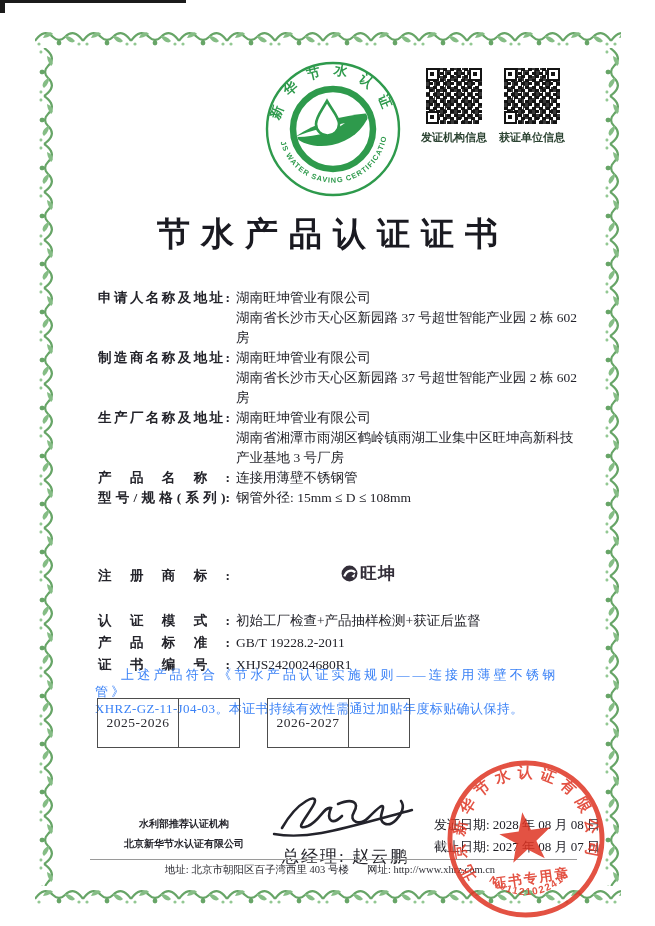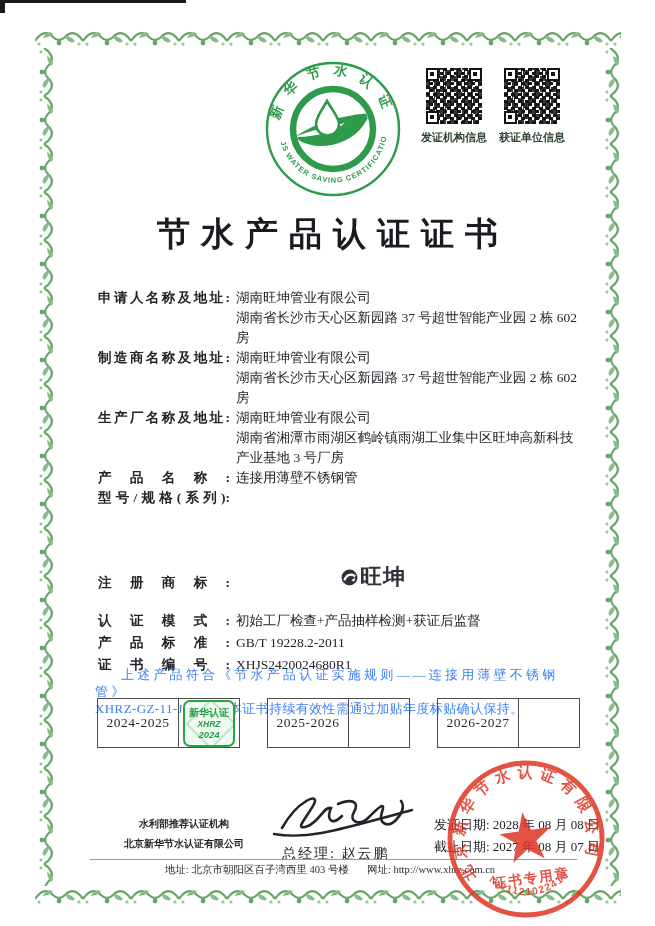--- a/index.html
+++ b/index.html
@@ -33,21 +33,21 @@
   
   .fields{position:absolute;left:98px;top:288px;width:480px;font-size:13.5px;line-height:20px;}
   .frow{display:flex;align-items:flex-start;}
   .f-label{flex:0 0 132px;width:132px;text-align:justify;text-align-last:justify;
       font-weight:bold;color:#23232a;margin-right:6px;}
   .f-val{flex:1;color:#23232a;}
   .trademark{position:absolute;left:98px;top:562px;width:480px;font-size:13.5px;display:flex;align-items:flex-end;gap:47px;}
   .brand{display:flex;align-items:center;margin-left:58px;}
   .brand-icon{width:17px;height:17px;margin-right:2px;}
   .brand-name{font-family:"Liberation Sans","DejaVu Sans",sans-serif;font-weight:bold;
-      font-size:22px;color:#332e39;letter-spacing:1px;}
+      font-size:17px;color:#332e39;letter-spacing:1px;}
   .certfields{position:absolute;left:98px;top:610px;width:480px;font-size:13.5px;line-height:22px;}
   
   .statement{position:absolute;left:95px;top:666px;width:484px;font-size:13px;color:#3b82f6;}
   .st1{letter-spacing:3.2px;text-indent:26px;line-height:17px;}
   .st2{line-height:17px;letter-spacing:0.4px;}
   
   .boxes{position:absolute;left:97px;top:698px;height:50px;display:flex;}
   .ybox{width:143px;height:50px;border:1.5px solid #4d4d4d;box-sizing:border-box;display:flex;}
   .ybox + .ybox{margin-left:27px;}
   .ycell{flex:0 0 80px;display:flex;align-items:center;justify-content:center;
@@ -60,21 +60,21 @@
   .stk1{font-size:10px;font-weight:bold;color:#1f9e43;line-height:12px;z-index:1;
       font-family:"Liberation Sans",sans-serif;}
   .stk2{font-size:8.5px;font-weight:bold;font-style:italic;color:#27a44a;line-height:10px;z-index:1;
       font-family:"Liberation Sans",sans-serif;}
   .stk3{font-size:9.5px;font-weight:bold;font-style:italic;color:#1f9e43;line-height:11px;z-index:1;
       font-family:"Liberation Sans",sans-serif;}
   
   .org{position:absolute;left:104px;top:814px;width:160px;text-align:center;
       font-size:10px;font-weight:bold;line-height:20px;color:#23232a;}
   .signature{position:absolute;left:268px;top:788px;width:152px;height:60px;}
-  .signer{position:absolute;left:282px;top:845px;font-size:14px;letter-spacing:2px;color:#23232a;}
+  .signer{position:absolute;left:282px;top:845px;font-size:17px;letter-spacing:2px;color:#23232a;}
   .dates{position:absolute;left:434px;top:814px;font-size:13px;line-height:22px;color:#1d1d24;z-index:1;}
   .rule{position:absolute;left:90px;top:859px;width:487px;border-top:1px solid #9a9a9a;}
   .footerline{position:absolute;left:70px;top:863px;width:520px;text-align:center;
       font-size:10.5px;color:#2c2c33;z-index:1;}
   .footerline .gap{display:inline-block;width:18px;}
   
   .stamp{position:absolute;left:441px;top:754px;width:170px;height:170px;z-index:3;
       opacity:.85;transform:rotate(-8deg);}
 </style>
 </head>
@@ -191,20 +191,21 @@
         <span style="display:block">湖南省湘潭市雨湖区鹤岭镇雨湖工业集中区旺坤高新科技</span>
         <span style="display:block">产业基地 3 号厂房</span>
       </span>
     </div>
     <div class="frow">
       <span class="f-label">产品名称:</span>
       <span class="f-val">连接用薄壁不锈钢管</span>
     </div>
     <div class="frow">
       <span class="f-label">型号/规格(系列):</span>
+      <span class="f-val">钢管外径: 15mm ≤ D ≤ 108mm</span>
     </div>
   </div>
 
   <div class="trademark">
     <span class="f-label">注册商标:</span>
     <span class="brand">
       <svg class="brand-icon" viewBox="0 0 18 18">
         <circle cx="9" cy="9" r="8.4" fill="#332e39"></circle>
         <path d="M3.5 12 C 6 5.5, 12 4.5, 15 8" stroke="#ffffff" stroke-width="2.4" fill="none"></path>
         <path d="M11 12 L 15 9 L 14 13.5 Z" fill="#ffffff"></path>
@@ -228,30 +229,20 @@
     </div>
   </div>
 
   <div class="statement">
     <div class="st1">上述产品符合《节水产品认证实施规则——连接用薄壁不锈钢管》</div>
     <div class="st2">XHRZ-GZ-11-J04-03。本证书持续有效性需通过加贴年度标贴确认保持。</div>
   </div>
 
   <div class="boxes">
     <div class="ybox">
-      <div class="ycell">2024-2025</div>
-      <div class="ycell2">
-        <div class="sticker">
-          <span class="stk1">新华认证</span>
-          <span class="stk2">XHRZ</span>
-          <span class="stk3">2024</span>
-        </div>
-      </div>
-    </div>
-    <div class="ybox">
       <div class="ycell">2025-2026</div>
       <div class="ycell2"></div>
     </div>
     <div class="ybox">
       <div class="ycell">2026-2027</div>
       <div class="ycell2"></div>
     </div>
   </div>
 
   <div class="org">

